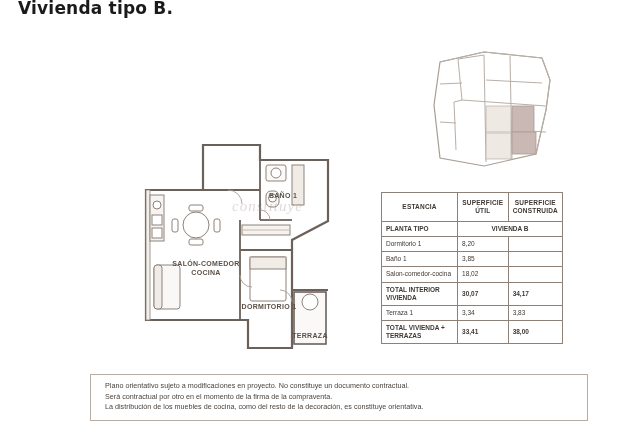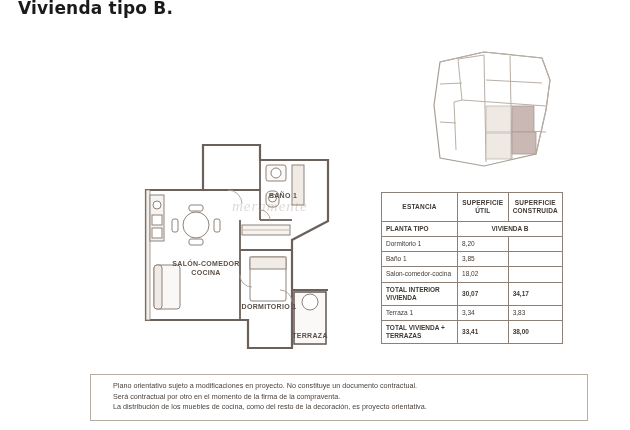--- a/index.html
+++ b/index.html
@@ -122,21 +122,21 @@
     left: 90px;
     top: 374px;
     width: 472px;
     border: 1px solid #b5aca4;
     padding: 6px 10px 7px 14px;
     font-size: 7.2px;
     line-height: 10.5px;
     color: #4a433d;
     font-family: "Liberation Sans", sans-serif;
   }
-  .disclaimer div { white-space: nowrap; margin-left: 8px; }
+  .disclaimer div { white-space: nowrap; }
 </style>
 </head>
 <body>
 
 <div class="page">
 
   <div class="title">Vivienda tipo B.</div>
 
   <div class="keyplan">
     <svg width="138" height="120" viewBox="0 0 138 120">
@@ -233,21 +233,21 @@
         <path d="M140 155 A12 12 0 0 1 152 167"></path>
       </g>
     </svg>
 
     <div class="room-label" style="left:120px; top:56px; width:46px;">BAÑO 1</div>
     <div class="room-label" style="left:20px; top:124px; width:92px;">SALÓN-COMEDOR<br>COCINA</div>
     <div class="room-label" style="left:96px; top:167px; width:66px;">DORMITORIO 1</div>
     <div class="room-label" style="left:152px; top:196px; width:36px;">TERRAZA</div>
   </div>
 
-  <div class="watermark">meramente</div>
+  <div class="watermark">constituye</div>
 
   <div class="table-wrap">
     <table class="surfaces">
       <thead>
         <tr class="head-row">
           <th class="col-est">ESTANCIA</th>
           <th class="col-util">SUPERFICIE ÚTIL</th>
           <th class="col-const">SUPERFICIE CONSTRUIDA</th>
         </tr>
       </thead>
@@ -286,16 +286,16 @@
           <td class="num bold">33,41</td>
           <td class="num bold">38,00</td>
         </tr>
       </tbody>
     </table>
   </div>
 
   <div class="disclaimer">
     <div>Plano orientativo sujeto a modificaciones en proyecto. No constituye un documento contractual.</div>
     <div>Será contractual por otro en el momento de la firma de la compraventa.</div>
-    <div>La distribución de los muebles de cocina, como del resto de la decoración, es proyecto orientativa.</div>
+    <div>La distribución de los muebles de cocina, como del resto de la decoración, es constituye orientativa.</div>
   </div>
 
 </div>
 
 </body></html>

